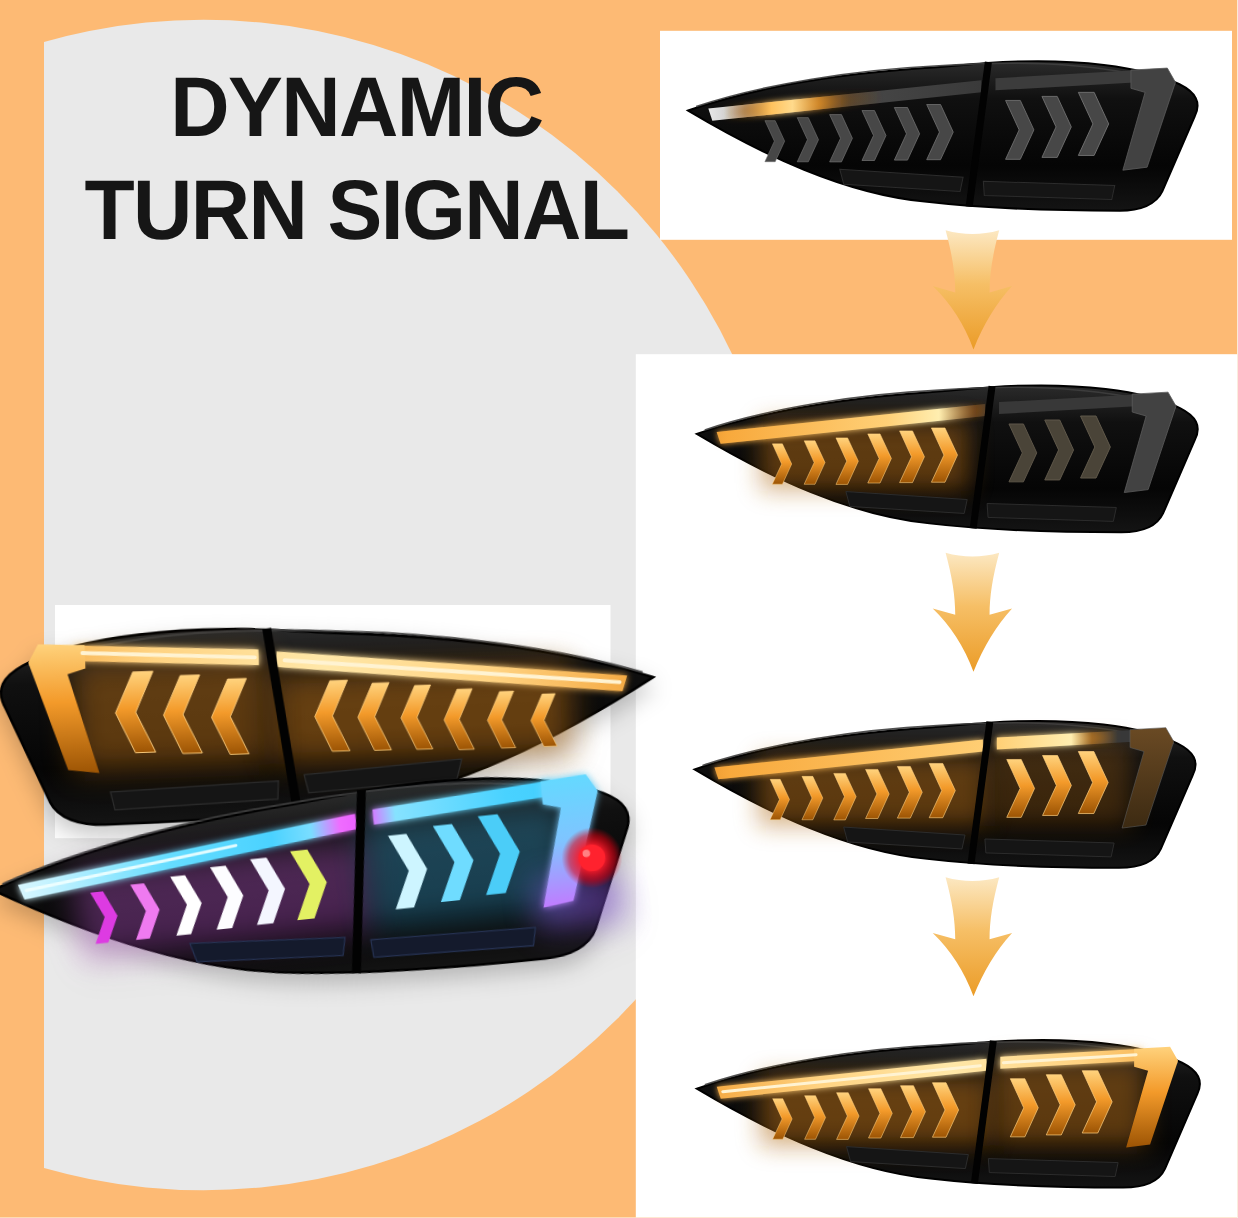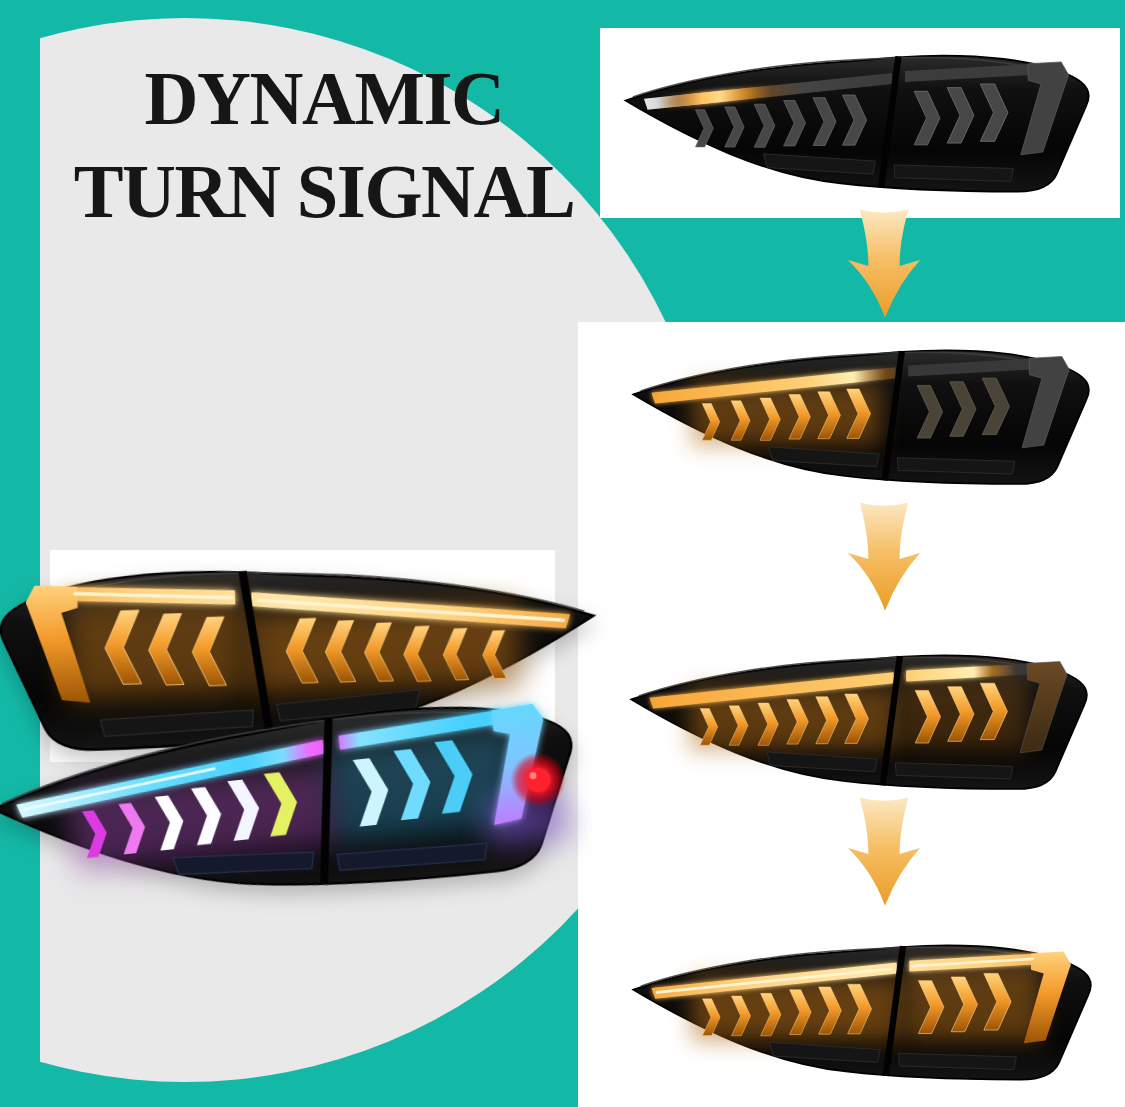--- a/index.html
+++ b/index.html
@@ -1,17 +1,17 @@
 <!DOCTYPE html>
 <html><head>
 <meta charset="utf-8">
 <style>
   html,body{margin:0;padding:0;background:#fff;}
-  .page{position:relative;width:1125px;height:1107px;background:#14b8a6;overflow:hidden;
-        font-family:Liberation Serif, serif;}
+  .page{position:relative;width:1125px;height:1107px;background:#fdba74;overflow:hidden;
+        font-family:Liberation Sans, sans-serif;}
   .circle-clip{position:absolute;left:40px;top:0;width:1085px;height:1107px;overflow:hidden;}
   .circle{position:absolute;left:-387px;top:18px;width:1064px;height:1064px;border-radius:50%;}
   .pbg{position:absolute;background:#fff;}
   .title{position:absolute;left:48px;top:52px;width:552px;text-align:center;
          font-weight:bold;font-size:77px;line-height:93px;letter-spacing:-1.5px;
          transform:scaleX(.97);transform-origin:50% 0;}
   svg.stage-lamp,svg.arrow{position:absolute;}
   .bigamber{position:absolute;left:-10px;top:546px;width:612px;transform:scaleX(-1) rotate(2deg);}
   .bigamber svg{width:100%;display:block;}
   .rgbwrap{position:absolute;left:-12px;top:700px;width:600px;transform:rotate(-6deg);}

